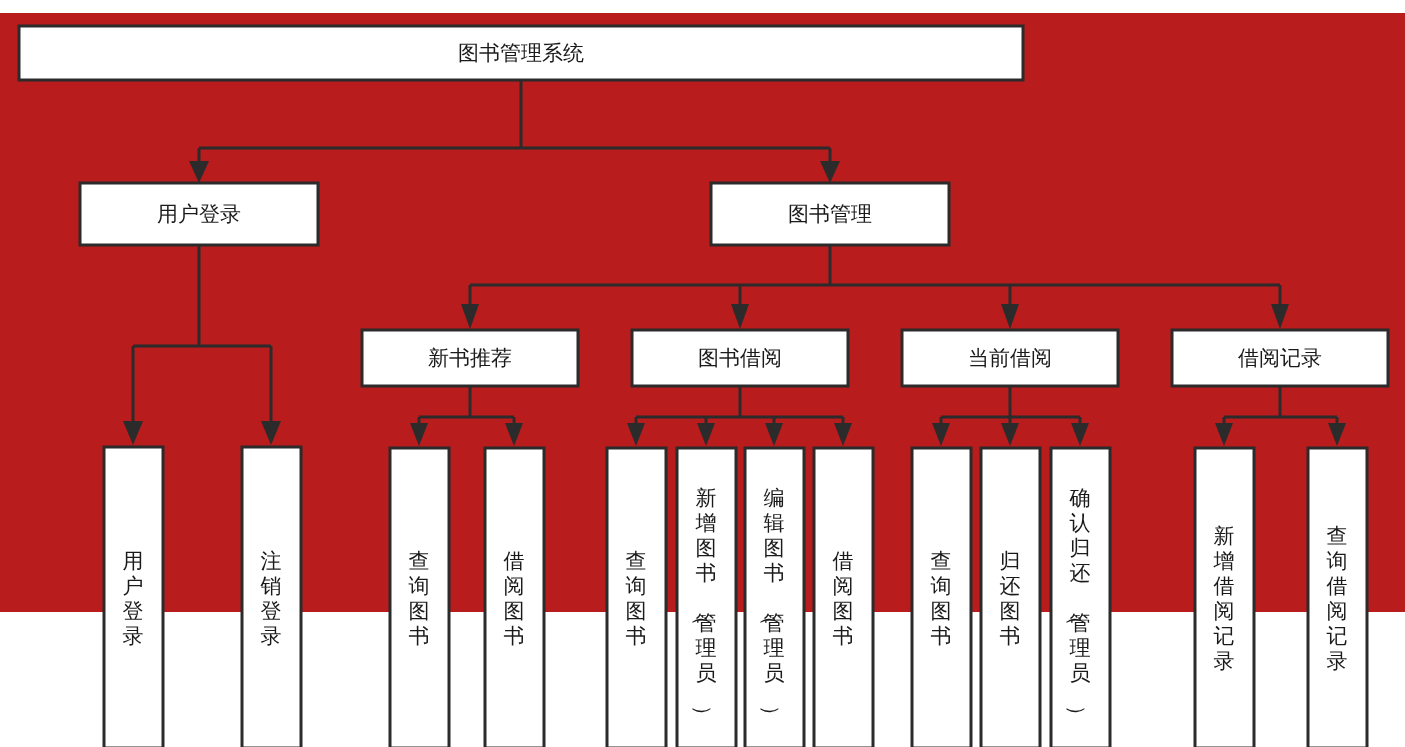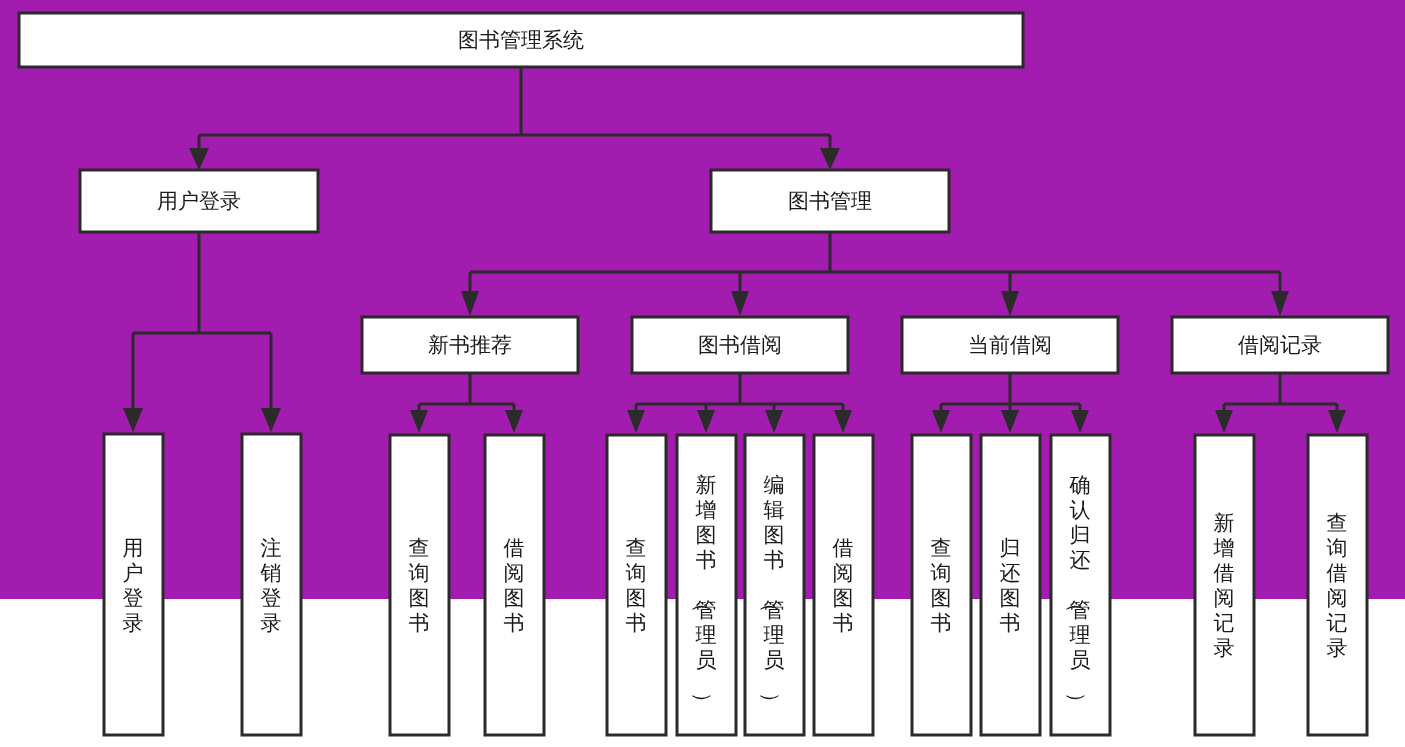--- a/index.html
+++ b/index.html
@@ -11,21 +11,22 @@
   body {
     width: 1405px;
     height: 747px;
     font-family: "DejaVu Sans", "Liberation Sans", sans-serif;
     overflow: hidden;
   }
   #diagram-root {
     position: relative;
     width: 1405px;
     height: 599px;
-    background: #a21caf;
+    background: #b91c1c;
+    margin-top: 13px;
   }
   svg.diagram-canvas {
     position: absolute;
     left: 0;
     top: 0;
     width: 1405px;
     height: 747px;
     display: block;
   }
   .node-box {

